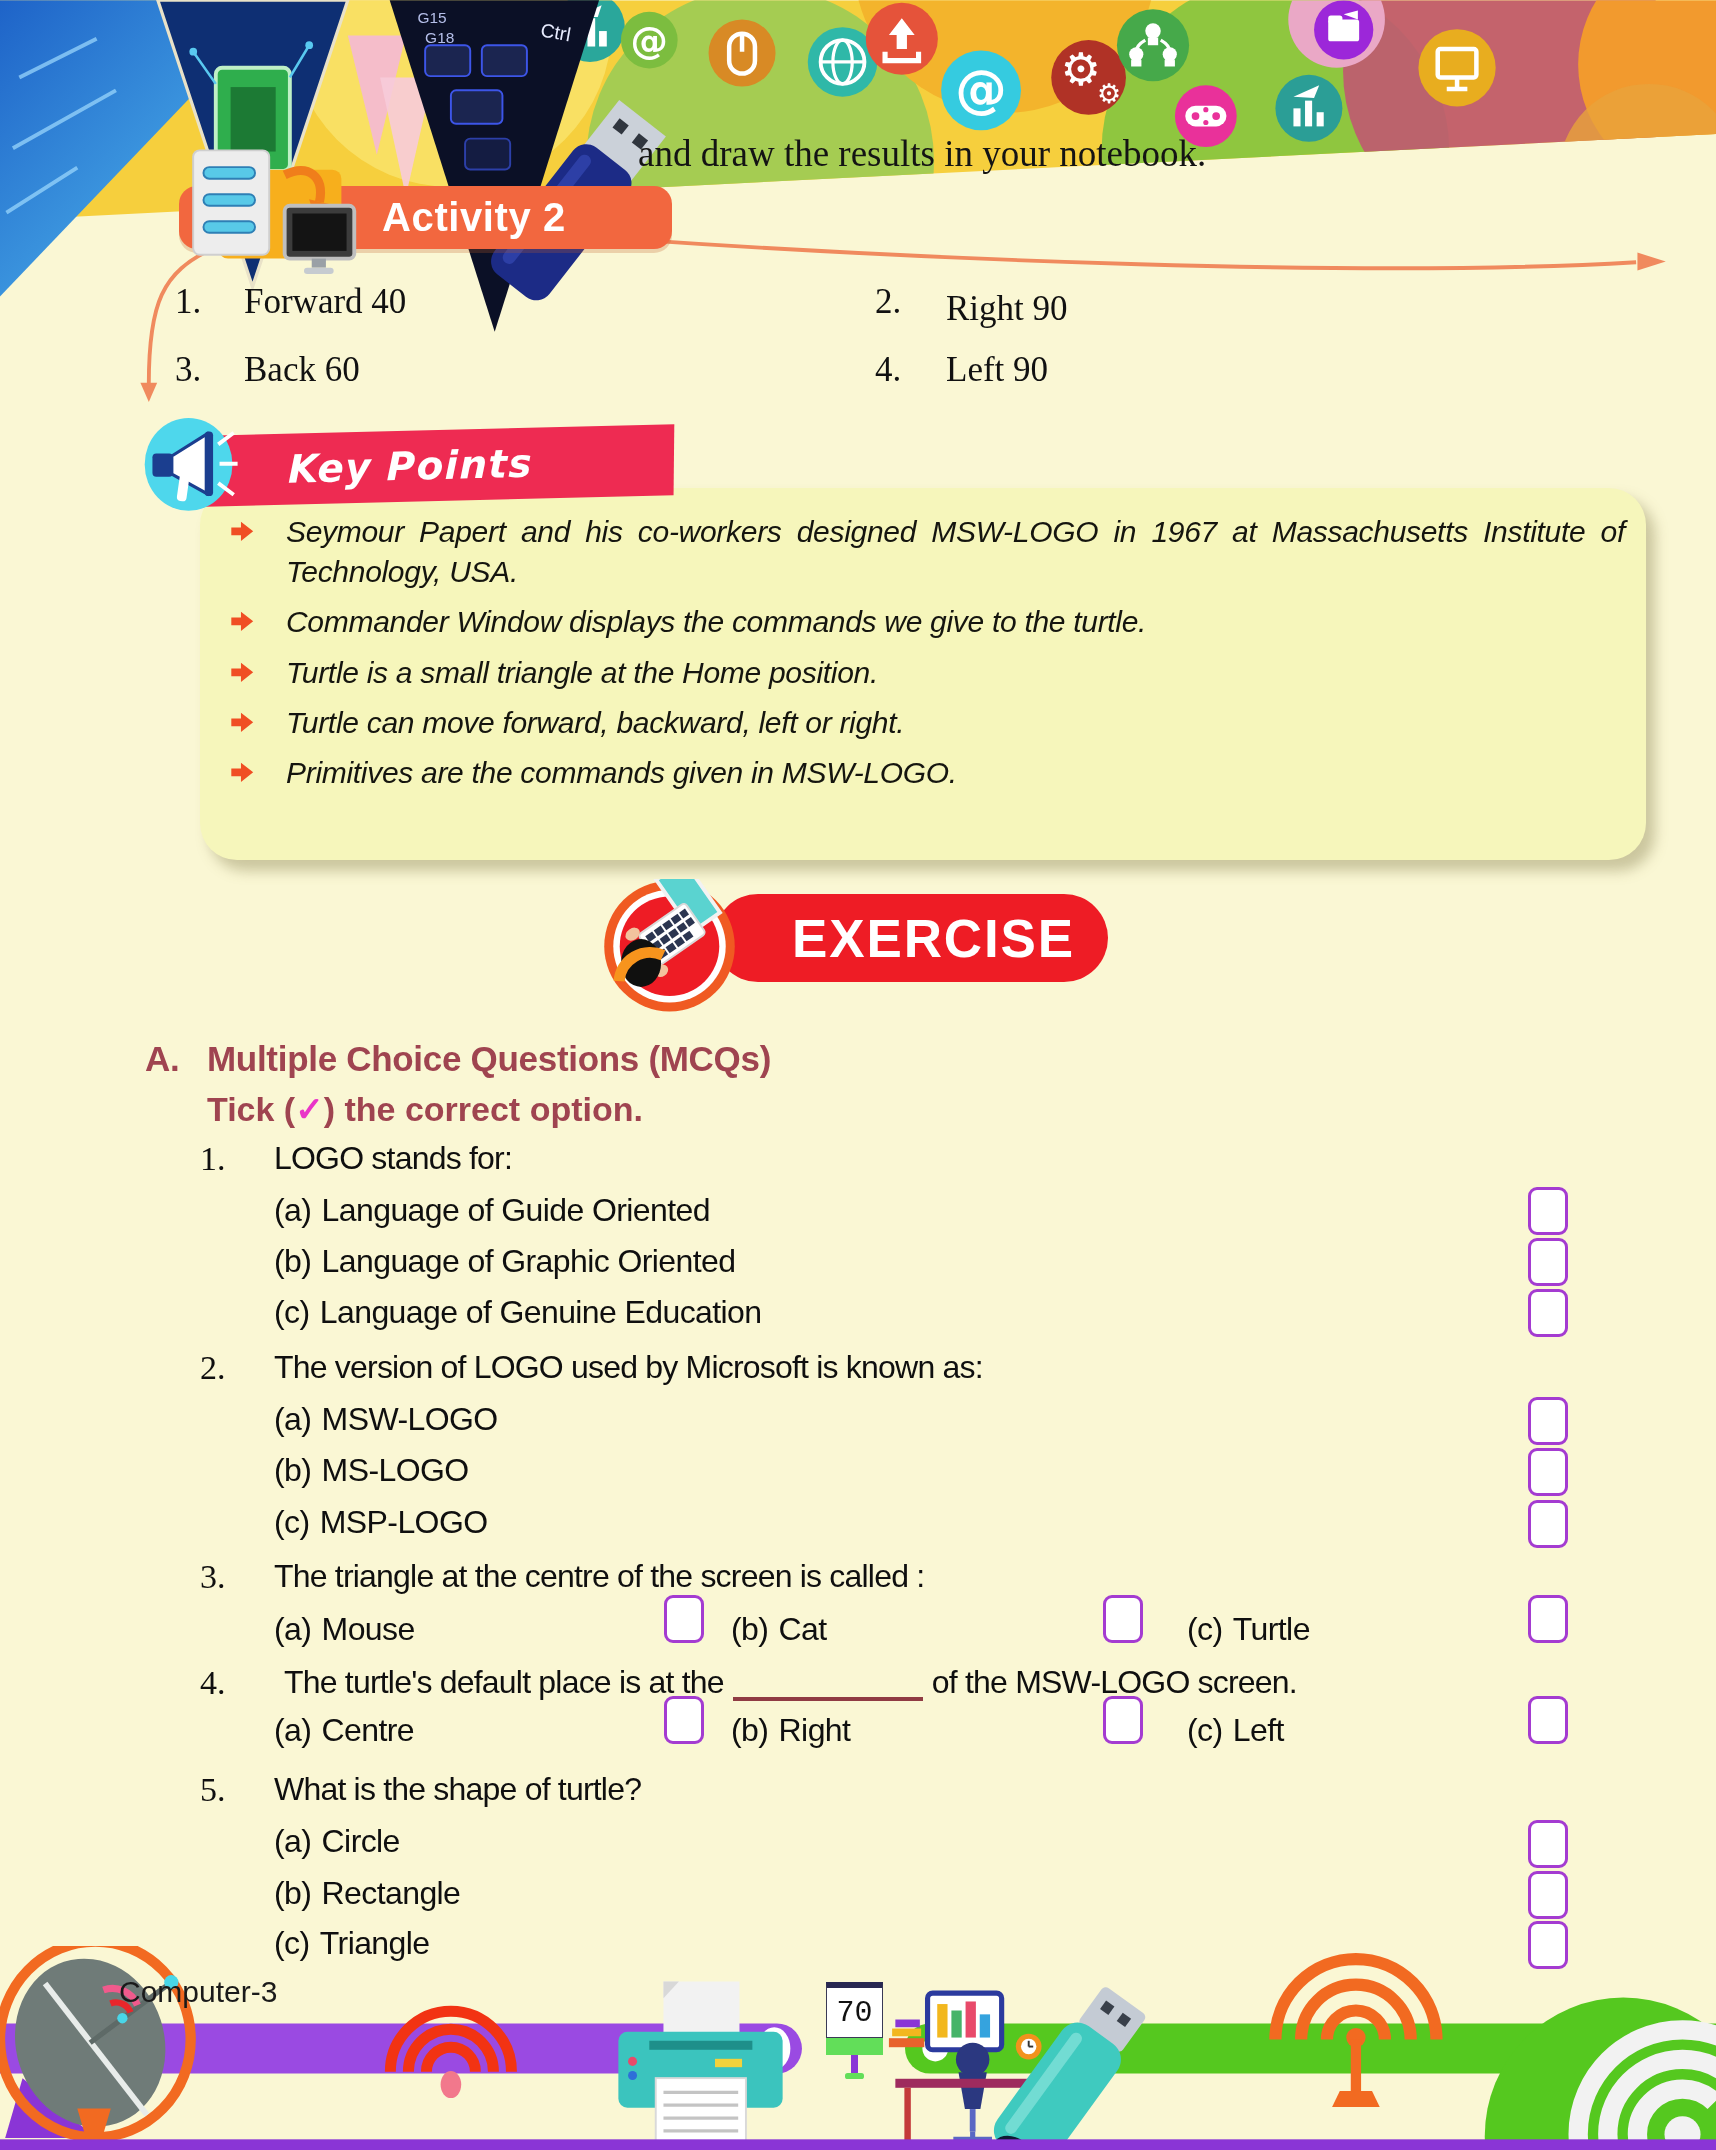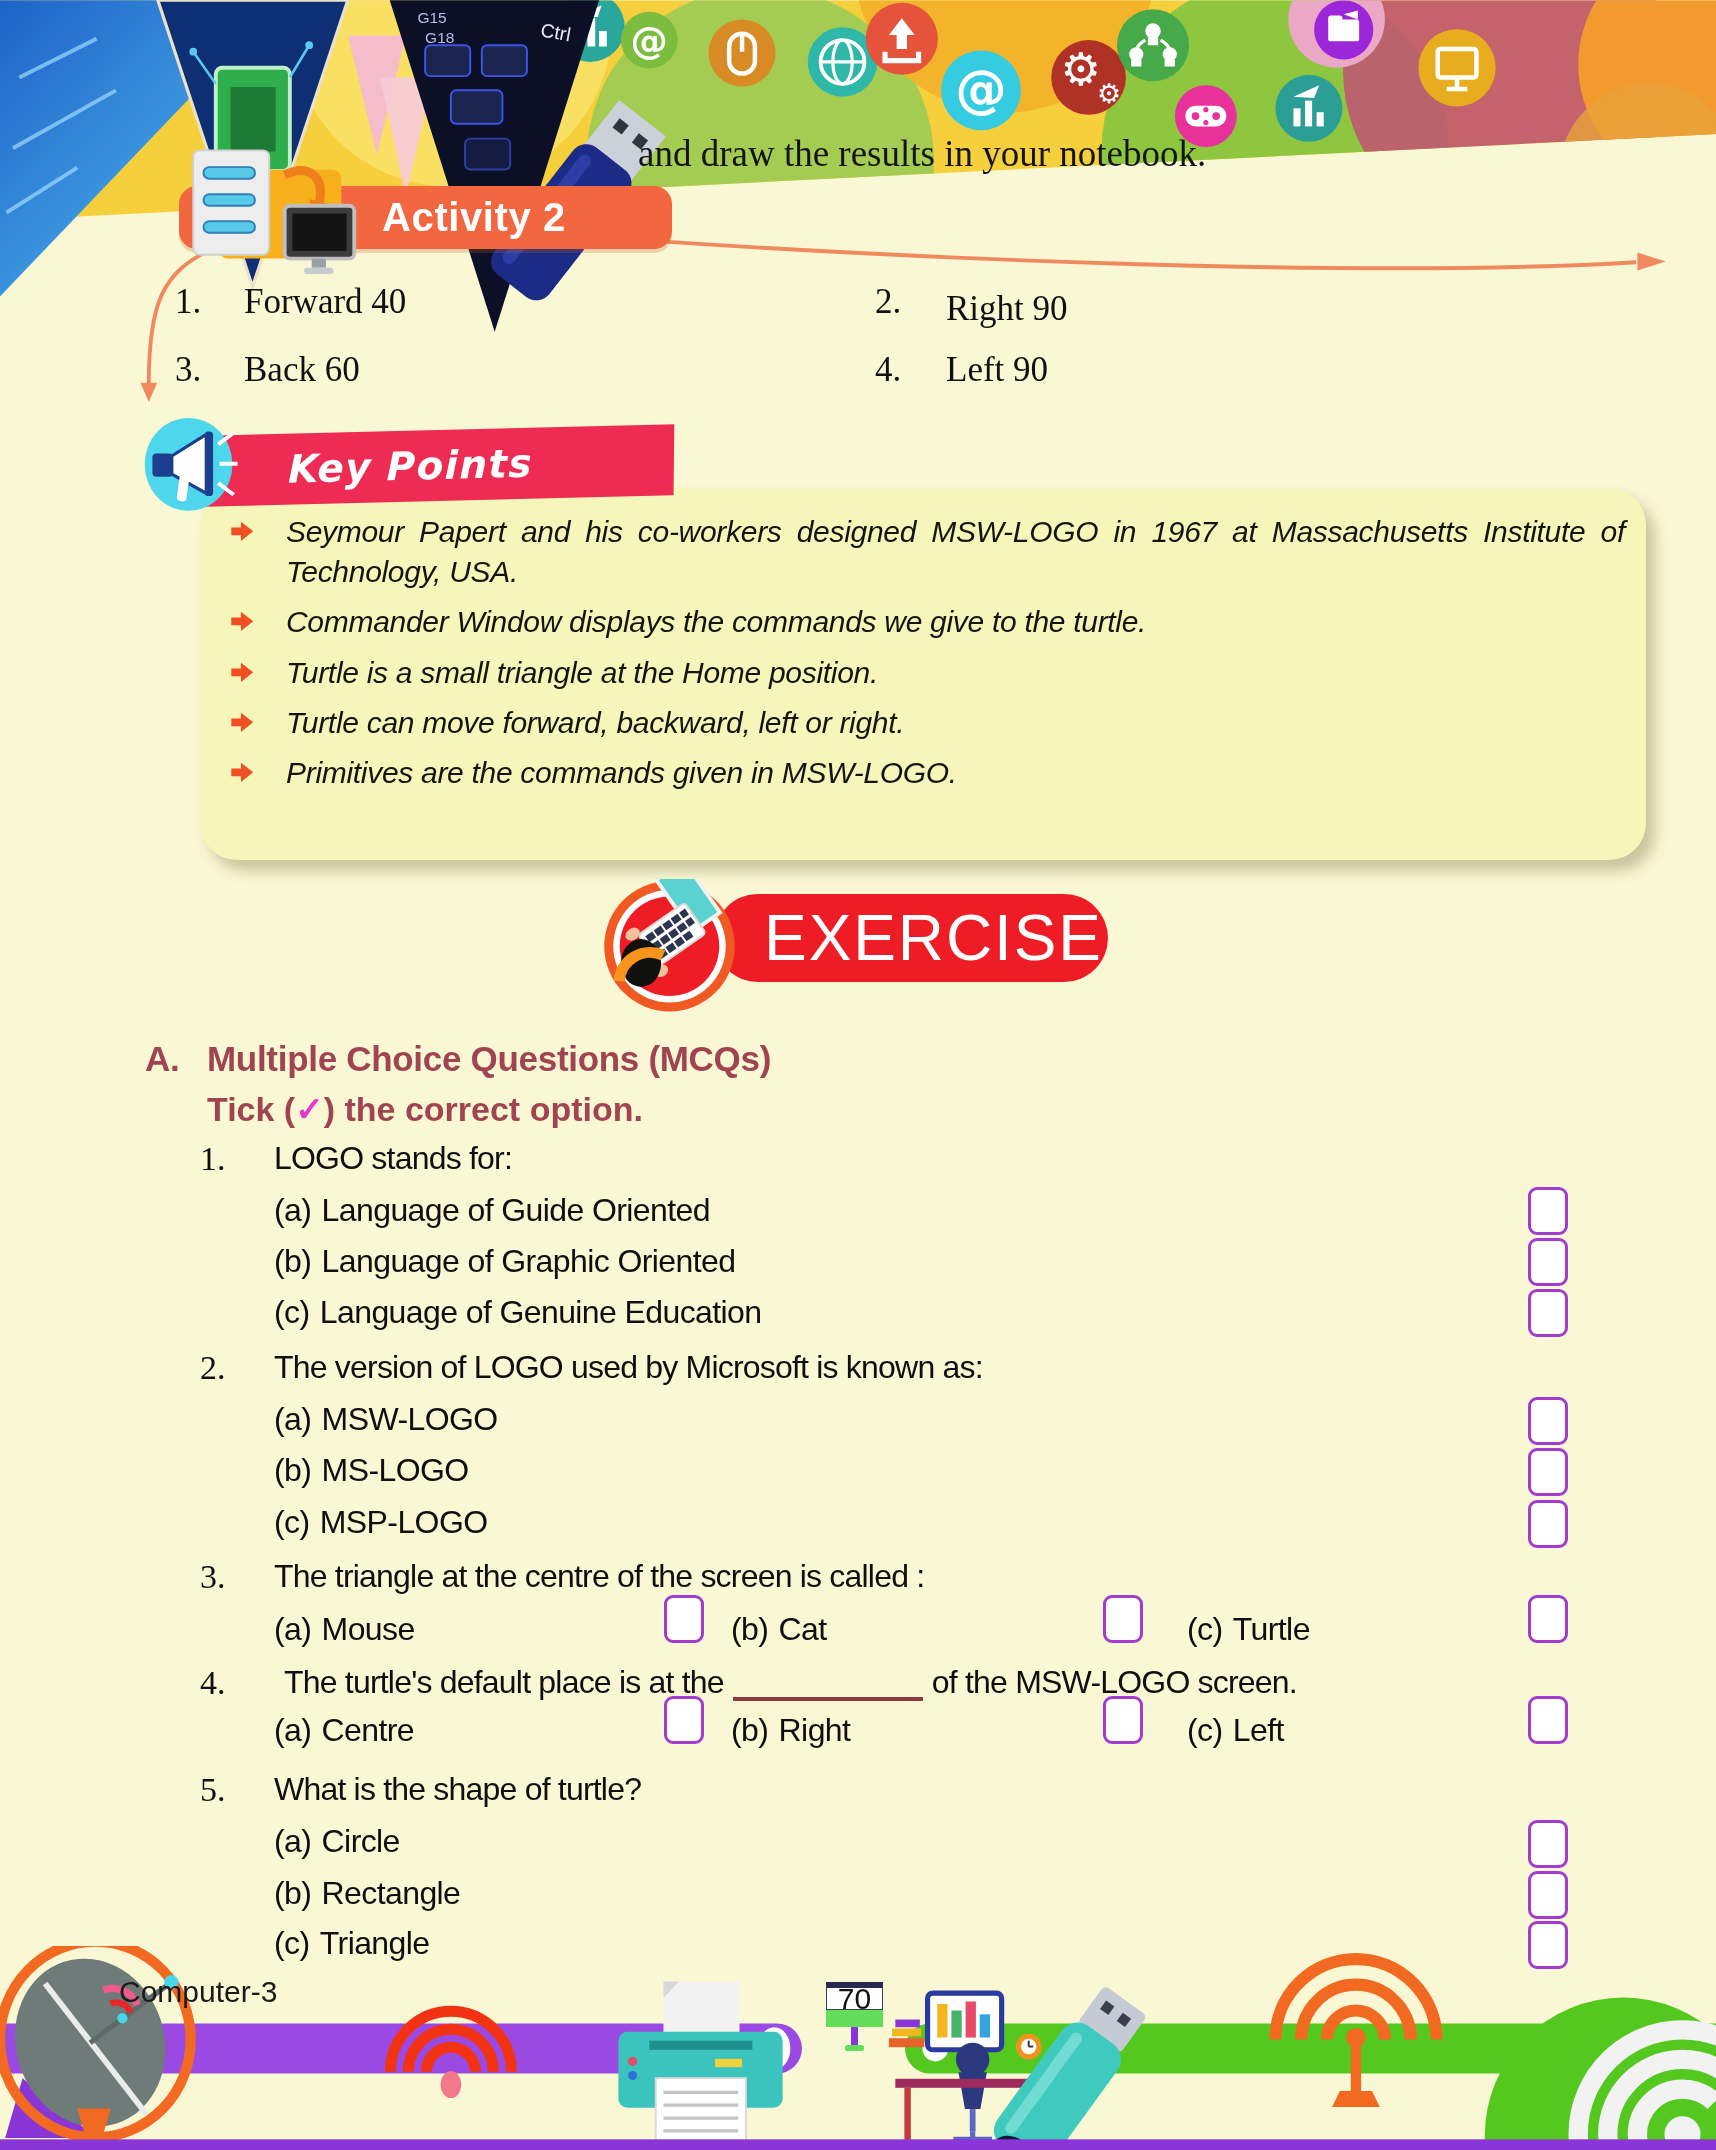--- a/index.html
+++ b/index.html
@@ -35,42 +35,42 @@
       font-family:"Liberation Sans",sans-serif;font-style:italic;font-size:30px;
       line-height:40px;color:#15150F;letter-spacing:-0.3px;}
   .kp-item{position:relative;padding-left:59px;margin-bottom:10.3px;}
   .kp-item.just{text-align:justify;}
   .kp-arrow{position:absolute;left:2.6px;top:9px;}
 
   
   .ex-pill{position:absolute;left:714px;top:894px;width:394px;height:88px;background:#EE1C25;
       border-radius:45px;z-index:2;display:flex;align-items:center;justify-content:center;
       padding-left:45px;box-sizing:border-box;}
-  .ex-pill span{font-size:64px;font-weight:normal;color:#fff;letter-spacing:1.9px;}
+  .ex-pill span{font-size:53px;font-weight:bold;color:#fff;letter-spacing:1.9px;}
   .ex-emblem{position:absolute;left:601px;top:879px;z-index:3}
 
   
   .sec-head{position:absolute;z-index:2;font-weight:bold;font-size:35px;color:#9F4450;letter-spacing:-0.3px;}
   .tick-line{position:absolute;z-index:2;font-weight:bold;font-size:34px;color:#9F4450;}
   .tick-line .mark{color:#E935C8;font-weight:bold;}
   .qnum{position:absolute;z-index:2;font-family:"Liberation Serif",serif;font-size:34px;color:#0f0f0f;}
   .qrow{position:absolute;z-index:2;font-size:32px;letter-spacing:-0.8px;color:#0f0f0f;white-space:nowrap;}
   .opt{position:absolute;z-index:2;display:flex;gap:10.3px;font-size:32px;letter-spacing:-0.6px;color:#0f0f0f;white-space:nowrap;}
   .q4row{display:flex;align-items:baseline;}
   .blank{display:inline-block;width:190px;border-bottom:4.5px solid #8F3B43;margin:0 9px;align-self:flex-end;height:26px;}
   .cb{position:absolute;z-index:2;width:40px;height:48px;background:#fff;border:3.9px solid #A43BD1;
       border-radius:9px;box-sizing:border-box;}
 
   
   .footer-svg{position:absolute;left:0;top:1946px;z-index:1}
   .book-label{position:absolute;left:119px;top:1975px;z-index:2;font-size:30px;color:#1a1a1a;}
   .badge70{position:absolute;left:826px;top:1982px;width:57px;z-index:2;}
-  .b70-top{height:28px;background:#fff;border:1.9px solid #3a3a55;border-top:6.4px solid #282852;
+  .b70-top{height:56px;background:#fff;border:1.9px solid #3a3a55;border-top:6.4px solid #282852;
       box-sizing:border-box;display:flex;align-items:center;justify-content:center;
-      font-size:30px;color:#111;font-family:Liberation Sans, sans-serif;}
+      font-size:30px;color:#111;font-family:Liberation Mono, monospace;}
   .b70-green{height:17px;background:#62DE59;}
   .b70-stem{width:7.7px;height:18px;background:#8A35D6;margin:0 auto;}
   .b70-base{width:19.3px;height:5.8px;background:#62DE59;border-radius:2.6px;margin:0 auto;}
 </style>
 </head>
 <body>
 
 <div class="page">
 
   <svg class="banner-svg" width="1716" height="361" viewBox="0 0 2664 560">

